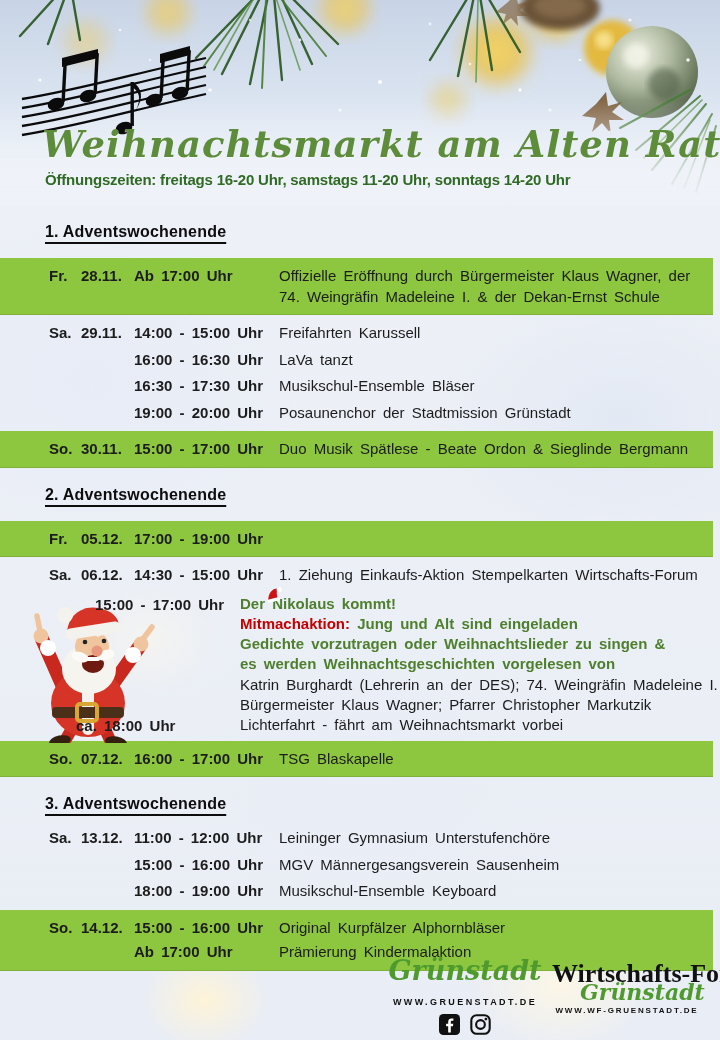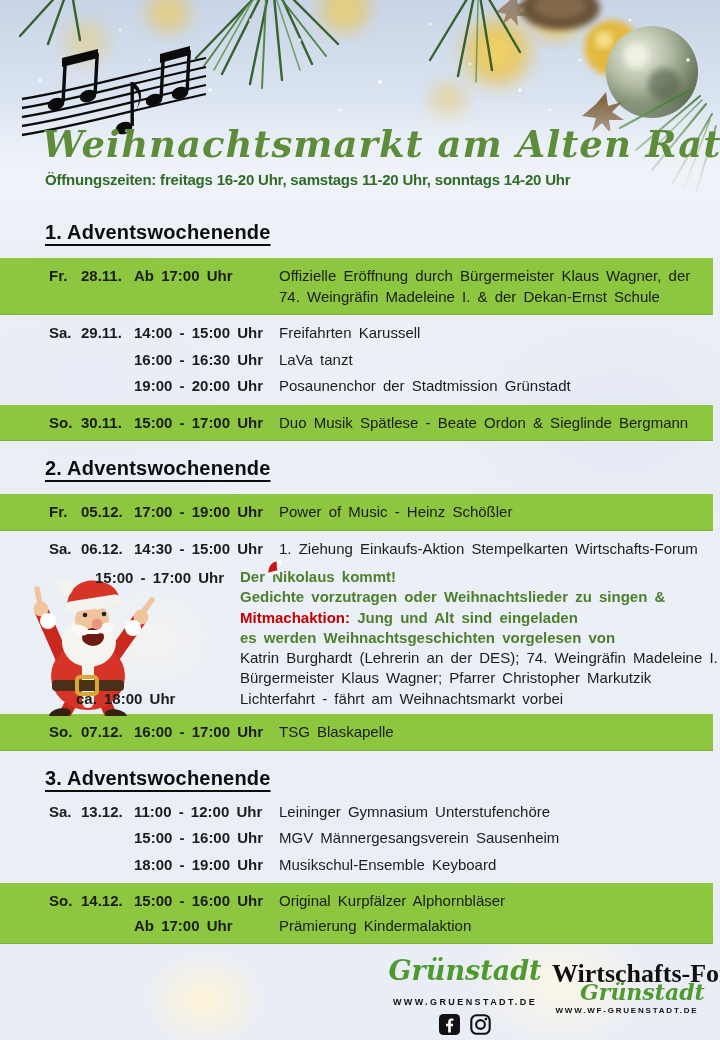--- a/index.html
+++ b/index.html
@@ -26,21 +26,21 @@
     text-shadow:0 1px 0 rgba(255,255,255,.6);
   }
   .opening{
     position:absolute;left:45px;top:171px;width:660px;
     font-size:15px;font-weight:bold;color:#2f6b24;letter-spacing:-0.2px;white-space:nowrap;
   }
   
   #schedule{position:absolute;left:0;top:205px;width:720px;}
   .section{margin-top:12px;}
   .heading{
-    margin:0 0 6px 45px;font-size:20px;line-height:30px;font-weight:bold;color:#0d0d0d;
+    margin:0 0 6px 45px;font-size:16px;line-height:30px;font-weight:bold;color:#0d0d0d;
     text-decoration:underline;text-decoration-thickness:2px;text-underline-offset:5px;
     letter-spacing:0.2px;display:inline-block;
   }
   .hwrap{height:36px;}
   .row{display:flex;align-items:flex-start;padding:3px 0;font-size:15px;line-height:20.5px;word-spacing:3px;margin-left:39px;}
   .c-day{width:32px;margin-left:10px;font-weight:bold;flex:none;}
   .c-date{width:53px;font-weight:bold;flex:none;}
   .c-time{width:145px;font-weight:bold;flex:none;}
   .c-desc{flex:1;padding-right:8px;}
   .hl-block{background:#8dc63f;width:713px;padding:6px 0;margin:5px 0;box-shadow:inset 0 -1px 0 rgba(0,0,0,.10);}
@@ -234,40 +234,45 @@
       </div>
       <div class="row">
         <span class="c-day"></span>
         <span class="c-date"></span>
         <span class="c-time">16:00 - 16:30 Uhr</span>
         <span class="c-desc">LaVa tanzt</span>
       </div>
       <div class="row">
         <span class="c-day"></span>
         <span class="c-date"></span>
+        <span class="c-time">16:30 - 17:30 Uhr</span>
+        <span class="c-desc">Musikschul-Ensemble Bläser</span>
+      </div>
+      <div class="row">
+        <span class="c-day"></span>
+        <span class="c-date"></span>
         <span class="c-time">19:00 - 20:00 Uhr</span>
         <span class="c-desc">Posaunenchor der Stadtmission Grünstadt</span>
       </div>
       <div class="hl-block">
         <div class="row">
           <span class="c-day">So.</span>
           <span class="c-date">30.11.</span>
           <span class="c-time">15:00 - 17:00 Uhr</span>
           <span class="c-desc">Duo Musik Spätlese - Beate Ordon &amp; Sieglinde Bergmann</span>
         </div>
       </div>
     </div>
     <div class="section">
       <div class="hwrap"><div class="heading">2. Adventswochenende</div></div>
       <div class="hl-block">
         <div class="row">
           <span class="c-day">Fr.</span>
           <span class="c-date">05.12.</span>
           <span class="c-time">17:00 - 19:00 Uhr</span>
-          <span class="c-desc">Power of Music - Heinz Schößler</span>
         </div>
       </div>
       <div class="row">
         <span class="c-day">Sa.</span>
         <span class="c-date">06.12.</span>
         <span class="c-time">14:30 - 15:00 Uhr</span>
         <span class="c-desc">1. Ziehung Einkaufs-Aktion Stempelkarten Wirtschafts-Forum</span>
       </div>
       <div class="nik">
         <div class="nik-santa"><svg width="152" height="150" viewBox="0 0 152 150">
@@ -302,22 +307,22 @@
             <rect x="53" y="32" width="56" height="11" rx="5.5" fill="#f4f2ec" transform="rotate(-9 81 38)"></rect>
             <circle cx="53" cy="22" r="8" fill="#f4f2ec"></circle>
           </svg></div>
         <span class="nik-time">15:00 - 17:00 Uhr</span>
         <div class="nik-lines">
           <div class="nik-line"><span class="t-green">Der Nikolaus kommt!</span><span class="mini-hat"><svg width="19" height="16" viewBox="0 0 19 16">
                 <path d="M2,12 C3,5 8,1 13,2 C11,6 11,9 12,12 Z" fill="#cc1414"></path>
                 <rect x="1" y="11" width="12.5" height="3.4" rx="1.7" fill="#fff" transform="rotate(-4 7 12)"></rect>
                 <circle cx="14.5" cy="3.5" r="2.6" fill="#fff"></circle>
               </svg></span></div>
+          <div class="nik-line"><span class="t-red">Mitmachaktion:</span><span class="t-green">  Jung und Alt sind eingeladen</span></div>
           <div class="nik-line"><span class="t-green">Gedichte vorzutragen oder Weihnachtslieder zu singen &amp;</span></div>
-          <div class="nik-line"><span class="t-red">Mitmachaktion:</span><span class="t-green">  Jung und Alt sind eingeladen</span></div>
           <div class="nik-line"><span class="t-green">es werden Weihnachtsgeschichten vorgelesen von</span></div>
           <div class="nik-line"><span class="t-black">Katrin Burghardt (Lehrerin an der DES); 74. Weingräfin Madeleine I.</span></div>
           <div class="nik-line"><span class="t-black">Bürgermeister Klaus Wagner; Pfarrer Christopher Markutzik</span></div>
           <div class="nik-line t-black">Lichterfahrt - fährt am Weihnachtsmarkt vorbei</div>
         </div>
         <span class="nik-time2">ca. 18:00 Uhr</span>
       </div>
       <div class="hl-block">
         <div class="row">
           <span class="c-day">So.</span>

